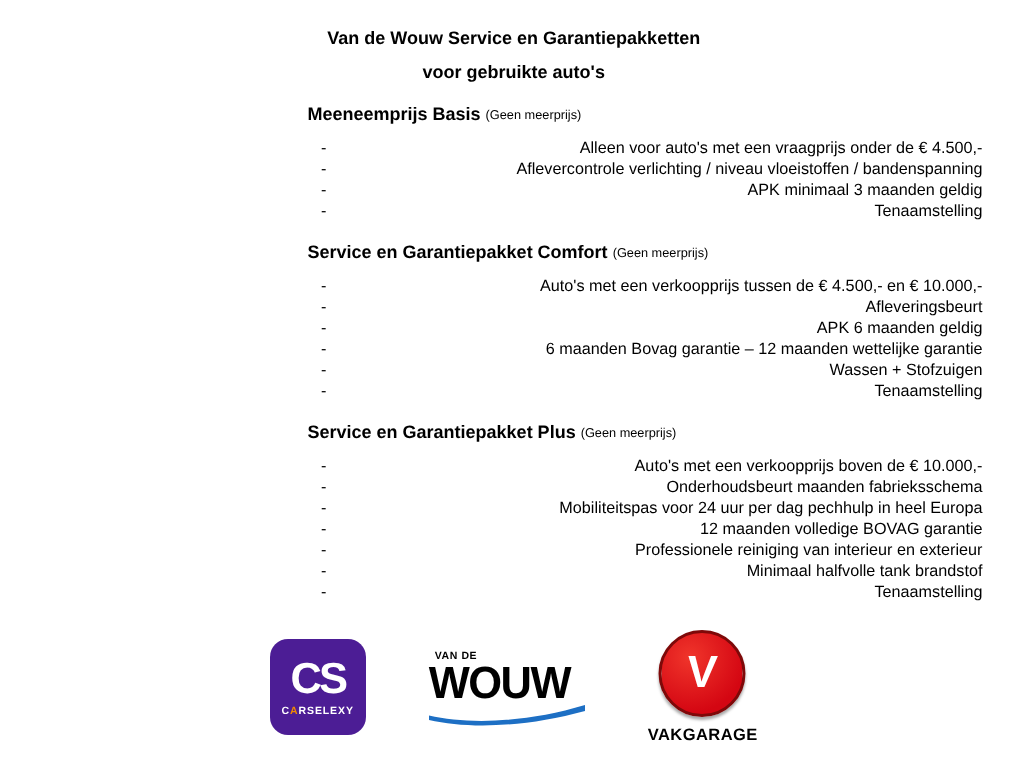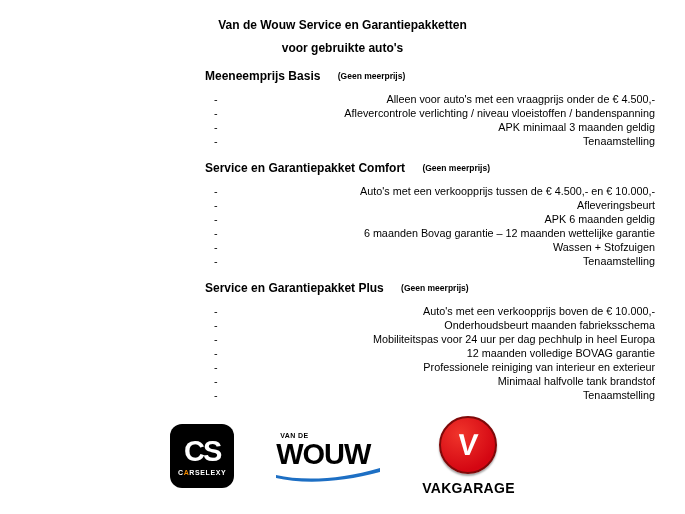--- a/index.html
+++ b/index.html
@@ -12,21 +12,21 @@
     color:#000;
     overflow:hidden;
   }
   .title-block { padding-top:14px; text-align:center; }
   .title-line { font-size:12px; font-weight:700; line-height:23px; }
 
   .content { margin:10px 0 0 205px; width:450px; }
   .pkg { margin-bottom:14px; }
   .pkg-heading { margin:0; font-size:12px; line-height:13px; }
   .pkg-title { font-weight:700; font-size:12px; }
-  .pkg-note { font-weight:700; font-size:8.5px; margin-left:14px; position:relative; top:-1px; }
+  .pkg-note { font-weight:400; font-size:8.5px; margin-left:0; position:relative; top:-1px; }
   .pkg-list { list-style:none; margin:8px 0 0 0; padding:0 0 0 9px; }
   .pkg-list li {
     position:relative;
     font-size:10.8px;
     line-height:14px;
     padding-left:12px;
     text-align:right;
   }
   .pkg-list li::before { content:"-"; position:absolute; left:0; top:0; }
 
@@ -34,21 +34,21 @@
   .logos {
     position:absolute;
     left:0; right:0; bottom:18px;
     display:flex; justify-content:center; align-items:center;
     gap:42px;
   }
 
   
   .logo-carselexy {
     width:64px; height:64px;
-    background:#000000;
+    background:#4c1d95;
     border-radius:12px;
     display:flex; flex-direction:column;
     align-items:center; justify-content:center;
   }
   .cs-mono {
     color:#fff; font-size:29px; font-weight:800;
     letter-spacing:-2px; line-height:30px;
   }
   .cs-word {
     margin-top:3px;
@@ -81,21 +81,21 @@
     box-shadow:0 2px 2px rgba(0,0,0,0.35);
     display:flex; align-items:center; justify-content:center;
   }
   .vak-badge span {
     color:#fff; font-size:30px; font-weight:800;
     transform:skewX(-4deg);
     line-height:30px;
   }
   .vak-name {
     margin-top:6px;
-    font-size:14px; font-weight:800; letter-spacing:0.3px;
+    font-size:11px; font-weight:800; letter-spacing:0.3px;
   }
 </style>
 </head>
 <body>
 
 <div class="page">
 
   <div class="title-block">
     <div class="title-line">Van de Wouw Service en Garantiepakketten</div>
     <div class="title-line">voor gebruikte auto's</div>

